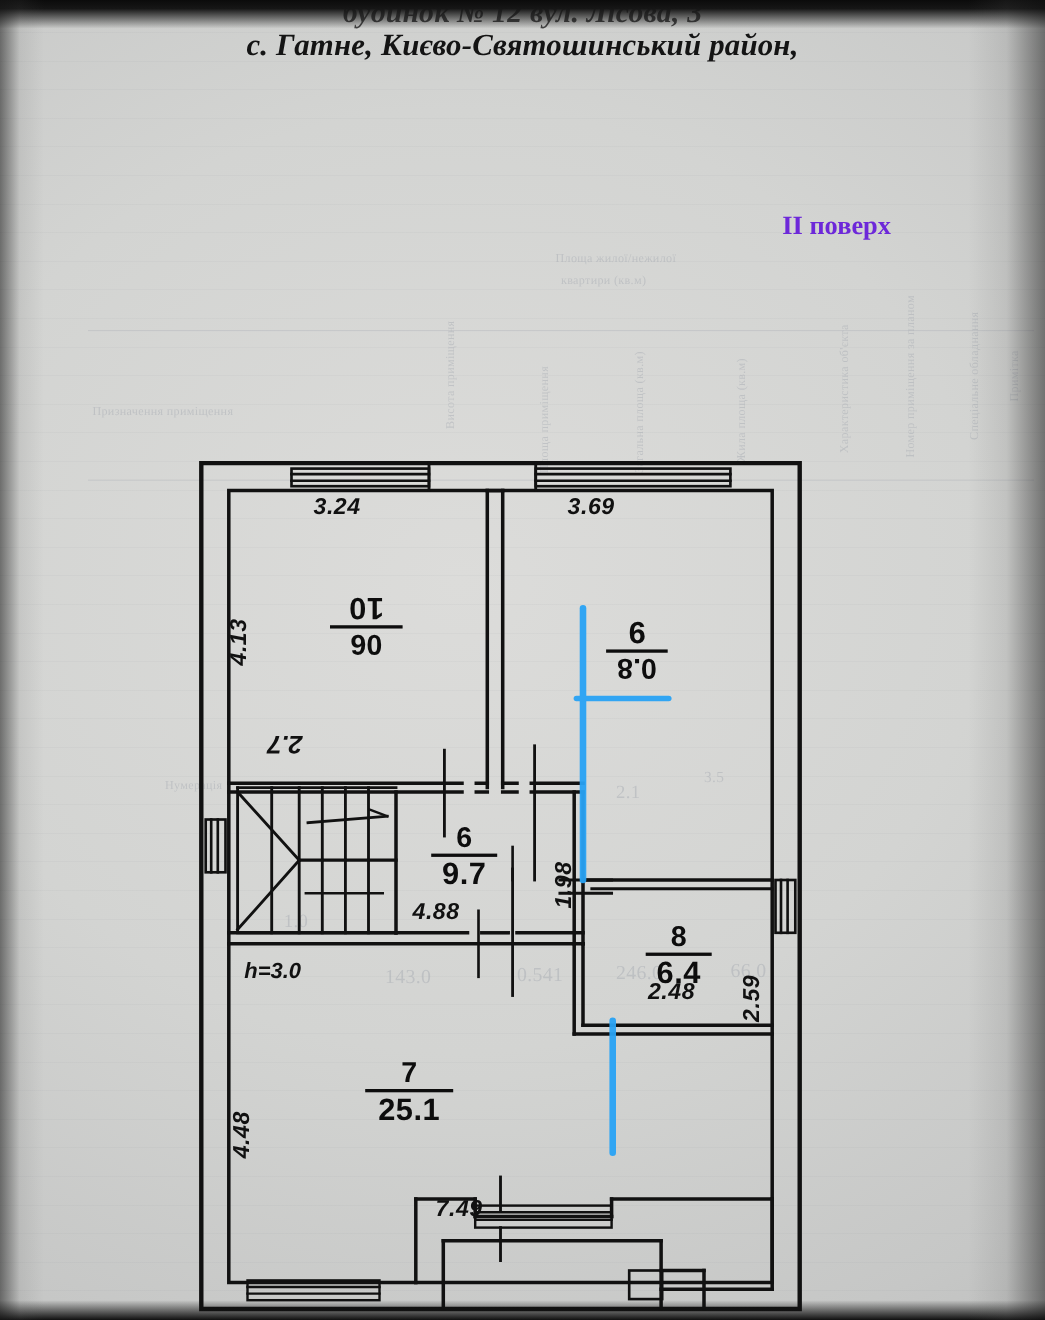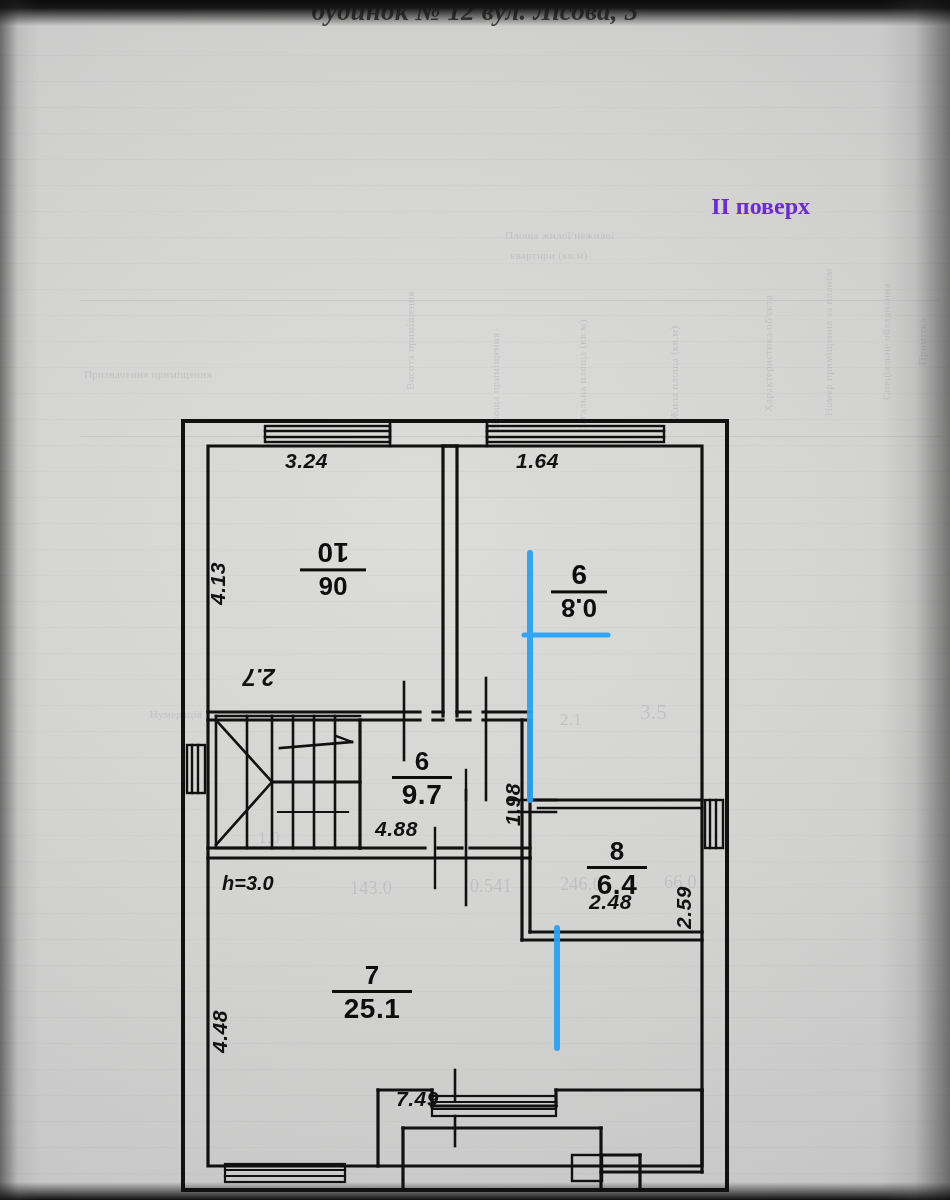--- a/index.html
+++ b/index.html
@@ -103,28 +103,29 @@
   <div class="ghost v" style="left:576px;top:290px;height:140px;">Загальна площа (кв.м)</div>
   <div class="ghost v" style="left:668px;top:300px;height:120px;">Жила площа (кв.м)</div>
   <div class="ghost v" style="left:762px;top:262px;height:150px;">Характеристика об'єкта</div>
   <div class="ghost v" style="left:822px;top:256px;height:160px;">Номер приміщення за планом</div>
   <div class="ghost v" style="left:880px;top:250px;height:150px;">Спеціальне обладнання</div>
   <div class="ghost v" style="left:916px;top:275px;height:90px;">Примітка</div>
   <div class="ghostline" style="left:80px;top:300px;width:860px;height:1px;"></div>
   <div class="ghostline" style="left:80px;top:436px;width:860px;height:1px;"></div>
   <div class="ghost" style="left:150px;top:708px;">Нумерація</div>
   <div class="ghost" style="left:560px;top:710px;font-size:17px;text-align:right;">2.1</div>
-  <div class="ghost" style="left:640px;top:700px;font-size:21px;font-family:Liberation Serif, serif;">3.5</div>
+  <div class="ghost" style="left:640px;top:700px;font-size:14px;font-family:Liberation Serif, serif;">3.5</div>
   <div class="ghost" style="left:258px;top:828px;font-size:17px;">1.0</div>
   <div class="ghost" style="left:350px;top:878px;font-size:18px;">143.0</div>
   <div class="ghost" style="left:470px;top:876px;font-size:18px;">0.541</div>
   <div class="ghost" style="left:560px;top:874px;font-size:18px;">246.0</div>
   <div class="ghost" style="left:664px;top:872px;font-size:18px;">66.0</div>
 
   <div class="hdr" id="hdr-cut">будинок № 12 вул. Лісова, 3</div>
+  <div class="hdr" id="hdr-1">с. Гатне, Києво-Святошинський район,</div>
   <div id="floor-label">II поверх</div>
 
   <div id="plan">
   <svg width="950" height="1200" viewBox="0 0 950 1200" xmlns="http://www.w3.org/2000/svg">
     <g stroke="#111111" fill="none" stroke-linecap="square">
 
       <path d="M 183 421 L 727 421 L 727 1190 L 183 1190 Z" stroke-width="4"></path>
 
       <path d="M 208 446 L 702 446 L 702 1166 L 208 1166 Z" stroke-width="3.2"></path>
 
@@ -259,21 +260,21 @@
     <g stroke="#29a3f5" stroke-linecap="round" opacity="0.95">
       <path d="M 530 553 L 530 800" stroke-width="6"></path>
       <path d="M 524 635 L 608 635" stroke-width="5"></path>
       <path d="M 556 1110 L 556 800" stroke-width="0"></path>
       <path d="M 557 928 L 557 1048" stroke-width="6"></path>
     </g>
   </svg>
   </div>
 
   <div class="pt dim" style="left:285px;top:449px;">3.24</div>
-  <div class="pt dim" style="left:516px;top:449px;">1.64</div>
+  <div class="pt dim" style="left:516px;top:449px;">3.69</div>
 
   <div class="pt dimv flip" style="left:206px;top:505px;height:100px;">4.13</div>
   <div class="pt dimv" style="left:208px;top:963px;height:90px;">4.48</div>
 
   <div class="pt dim" style="left:375px;top:817px;">4.88</div>
   <div class="pt dimv" style="left:501px;top:742px;height:84px;">1.98</div>
   <div class="pt dimv" style="left:672px;top:845px;height:84px;">2.59</div>
   <div class="pt dim" style="left:589px;top:890px;">2.48</div>
   <div class="pt dim" style="left:396px;top:1062px;margin-top:25px;">7.49</div>
 

